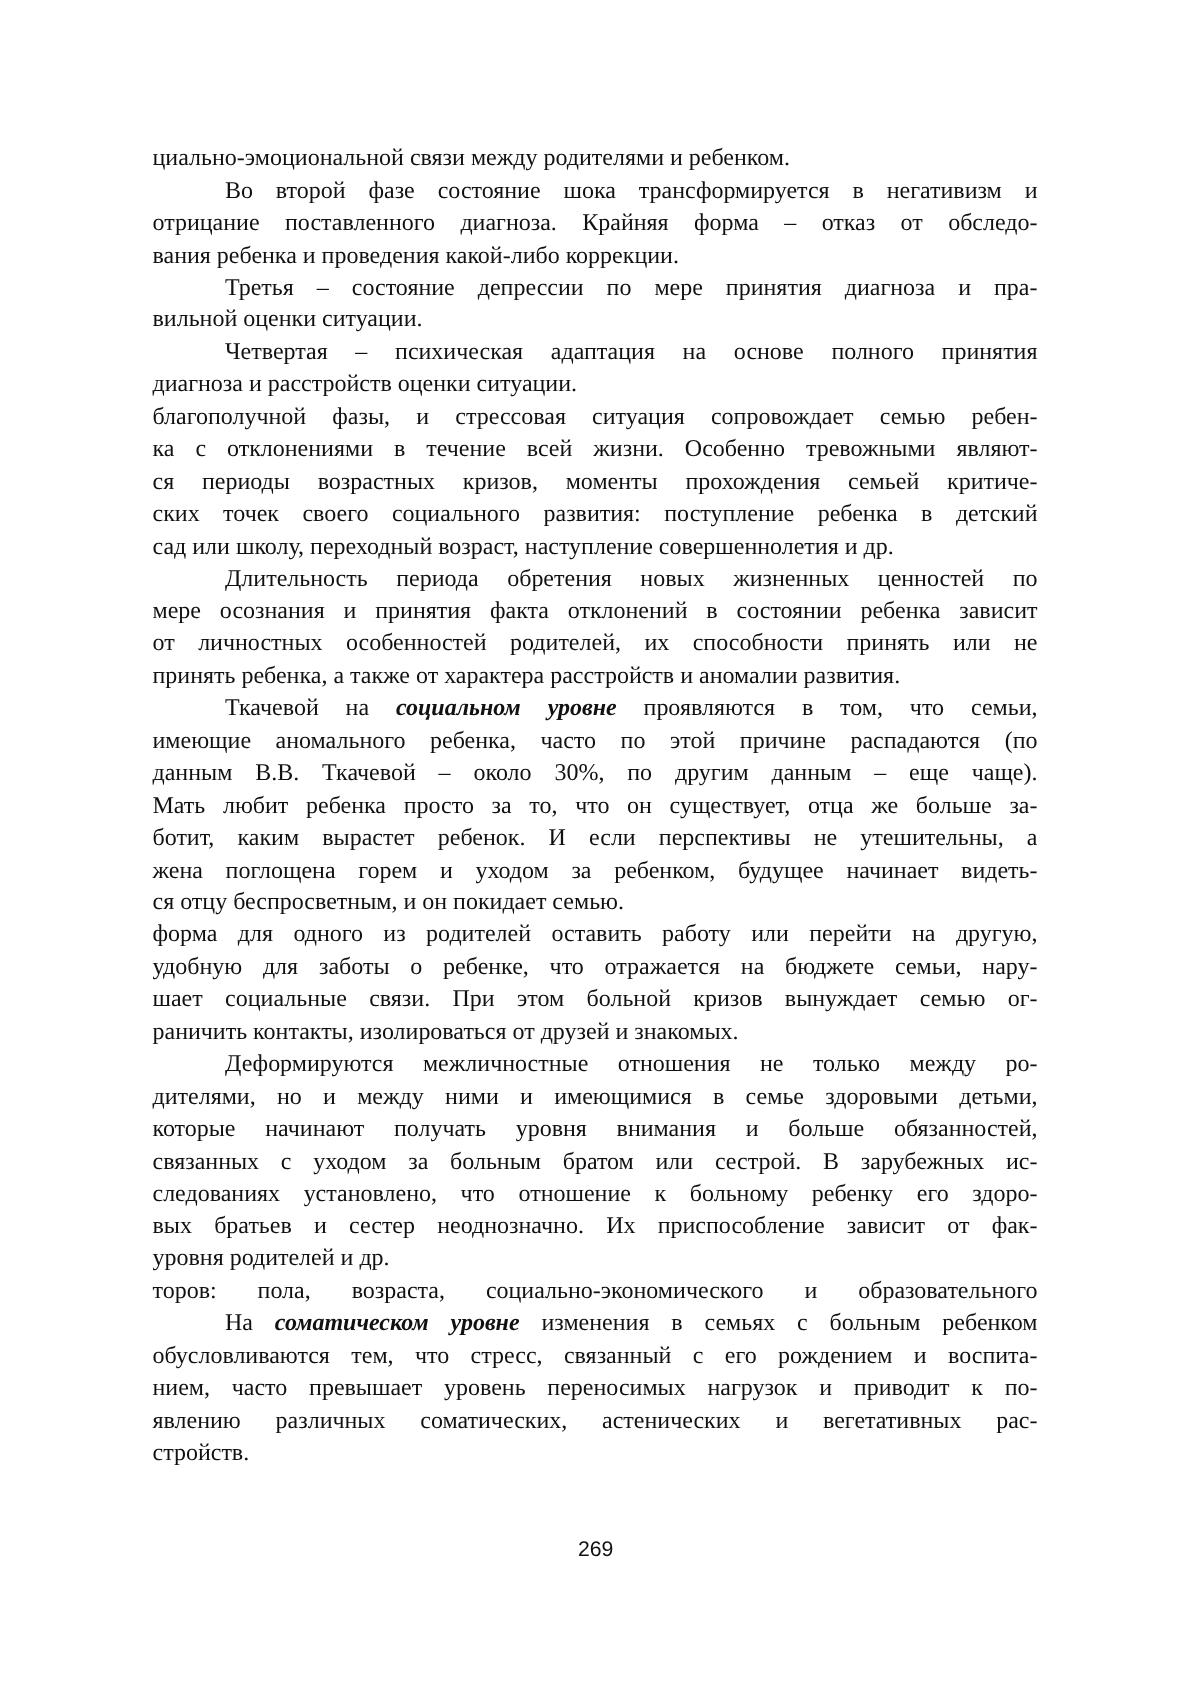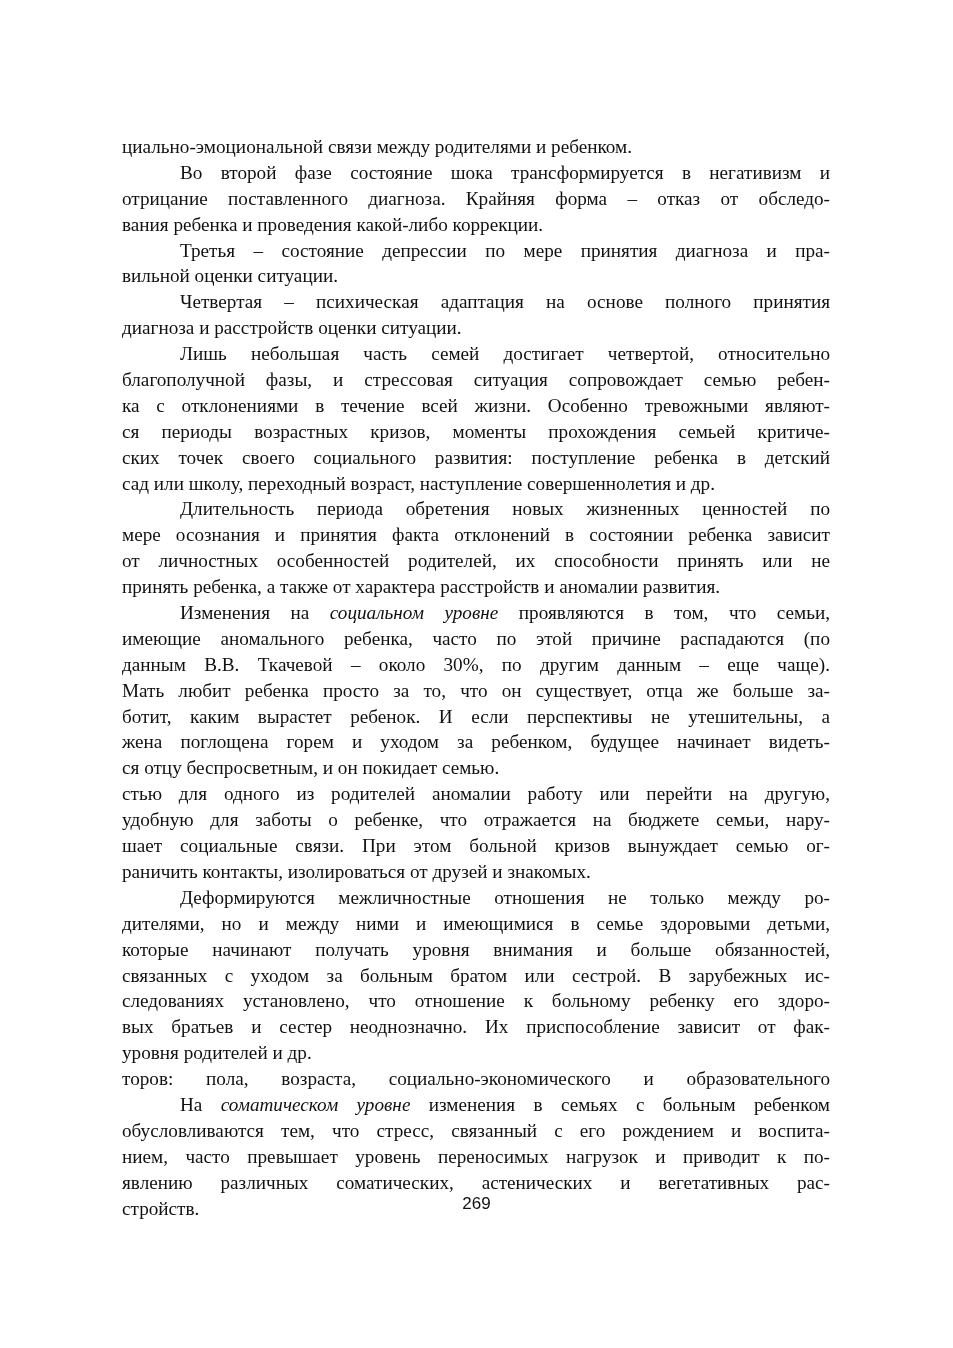--- a/index.html
+++ b/index.html
@@ -7,39 +7,38 @@
     .page {
       position: absolute;
       left: 122px;
       top: 114px;
       width: 708px;
       font-family: "Liberation Serif", serif;
       font-size: 19.2px;
       line-height: 25.9px;
       color: #111111;
       text-align: justify;
-      margin-top: 20px;
     }
     .line {
       display: block;
       height: 25.9px;
       white-space: nowrap;
       text-align: justify;
       text-align-last: justify;
       overflow: visible;
     }
     .line.last { text-align-last: left; }
     .line.indent { padding-left: 58px; }
     .it { }
-    .bi { font-style: italic; font-weight: normal; }
+    .bi { font-style: italic; font-weight: bold; }
     .page-number {
       position: absolute;
       left: 0;
       width: 953px;
-      top: 1194px;
+      top: 1230px;
       text-align: center;
       font-family: "Liberation Sans", sans-serif;
       font-size: 17px;
       color: #111111;
     }
   </style>
 </head>
 <body>
 
 <div class="page" id="page-body">
@@ -53,44 +52,43 @@
     </div>
     <div>
       <span class="line indent"><span class="it">Третья</span><span> – состояние депрессии по мере принятия диагноза и пра-</span></span>
       <span class="line last"><span>вильной оценки ситуации.</span></span>
     </div>
     <div>
       <span class="line indent"><span class="it">Четвертая</span><span> – психическая адаптация на основе полного принятия</span></span>
       <span class="line last"><span>диагноза и расстройств оценки ситуации.</span></span>
     </div>
     <div>
-      <span class="line indent"><span>Лишь небольшая часть семей достигает четвертой, относительно</span></span>
       <span class="line"><span>благополучной фазы, и стрессовая ситуация сопровождает семью ребен-</span></span>
       <span class="line"><span>ка с отклонениями в течение всей жизни. Особенно тревожными являют-</span></span>
       <span class="line"><span>ся периоды возрастных кризов, моменты прохождения семьей критиче-</span></span>
       <span class="line"><span>ских точек своего социального развития: поступление ребенка в детский</span></span>
       <span class="line last"><span>сад или школу, переходный возраст, наступление совершеннолетия и др.</span></span>
     </div>
     <div>
       <span class="line indent"><span>Длительность периода обретения новых жизненных ценностей по</span></span>
       <span class="line"><span>мере осознания и принятия факта отклонений в состоянии ребенка зависит</span></span>
       <span class="line"><span>от личностных особенностей родителей, их способности принять или не</span></span>
       <span class="line last"><span>принять ребенка, а также от характера расстройств и аномалии развития.</span></span>
     </div>
     <div>
-      <span class="line indent"><span>Изменения на </span><span class="bi">социальном уровне</span><span> проявляются в том, что семьи,</span></span>
+      <span class="line indent"><span>Ткачевой на </span><span class="bi">социальном уровне</span><span> проявляются в том, что семьи,</span></span>
       <span class="line"><span>имеющие аномального ребенка, часто по этой причине распадаются (по</span></span>
       <span class="line"><span>данным В.В. Ткачевой – около 30%, по другим данным – еще чаще).</span></span>
       <span class="line"><span>Мать любит ребенка просто за то, что он существует, отца же больше за-</span></span>
       <span class="line"><span>ботит, каким вырастет ребенок. И если перспективы не утешительны, а</span></span>
       <span class="line"><span>жена поглощена горем и уходом за ребенком, будущее начинает видеть-</span></span>
       <span class="line last"><span>ся отцу беспросветным, и он покидает семью.</span></span>
     </div>
     <div>
-      <span class="line"><span>стью для одного из родителей аномалии работу или перейти на другую,</span></span>
+      <span class="line"><span>форма для одного из родителей оставить работу или перейти на другую,</span></span>
       <span class="line"><span>удобную для заботы о ребенке, что отражается на бюджете семьи, нару-</span></span>
       <span class="line"><span>шает социальные связи. При этом больной кризов вынуждает семью ог-</span></span>
       <span class="line last"><span>раничить контакты, изолироваться от друзей и знакомых.</span></span>
     </div>
     <div>
       <span class="line indent"><span>Деформируются </span><span class="it">межличностные отношения</span><span> не только между ро-</span></span>
       <span class="line"><span>дителями, но и между ними и имеющимися в семье здоровыми детьми,</span></span>
       <span class="line"><span>которые начинают получать уровня внимания и больше обязанностей,</span></span>
       <span class="line"><span>связанных с уходом за больным братом или сестрой. В зарубежных ис-</span></span>
       <span class="line"><span>следованиях установлено, что отношение к больному ребенку его здоро-</span></span>

